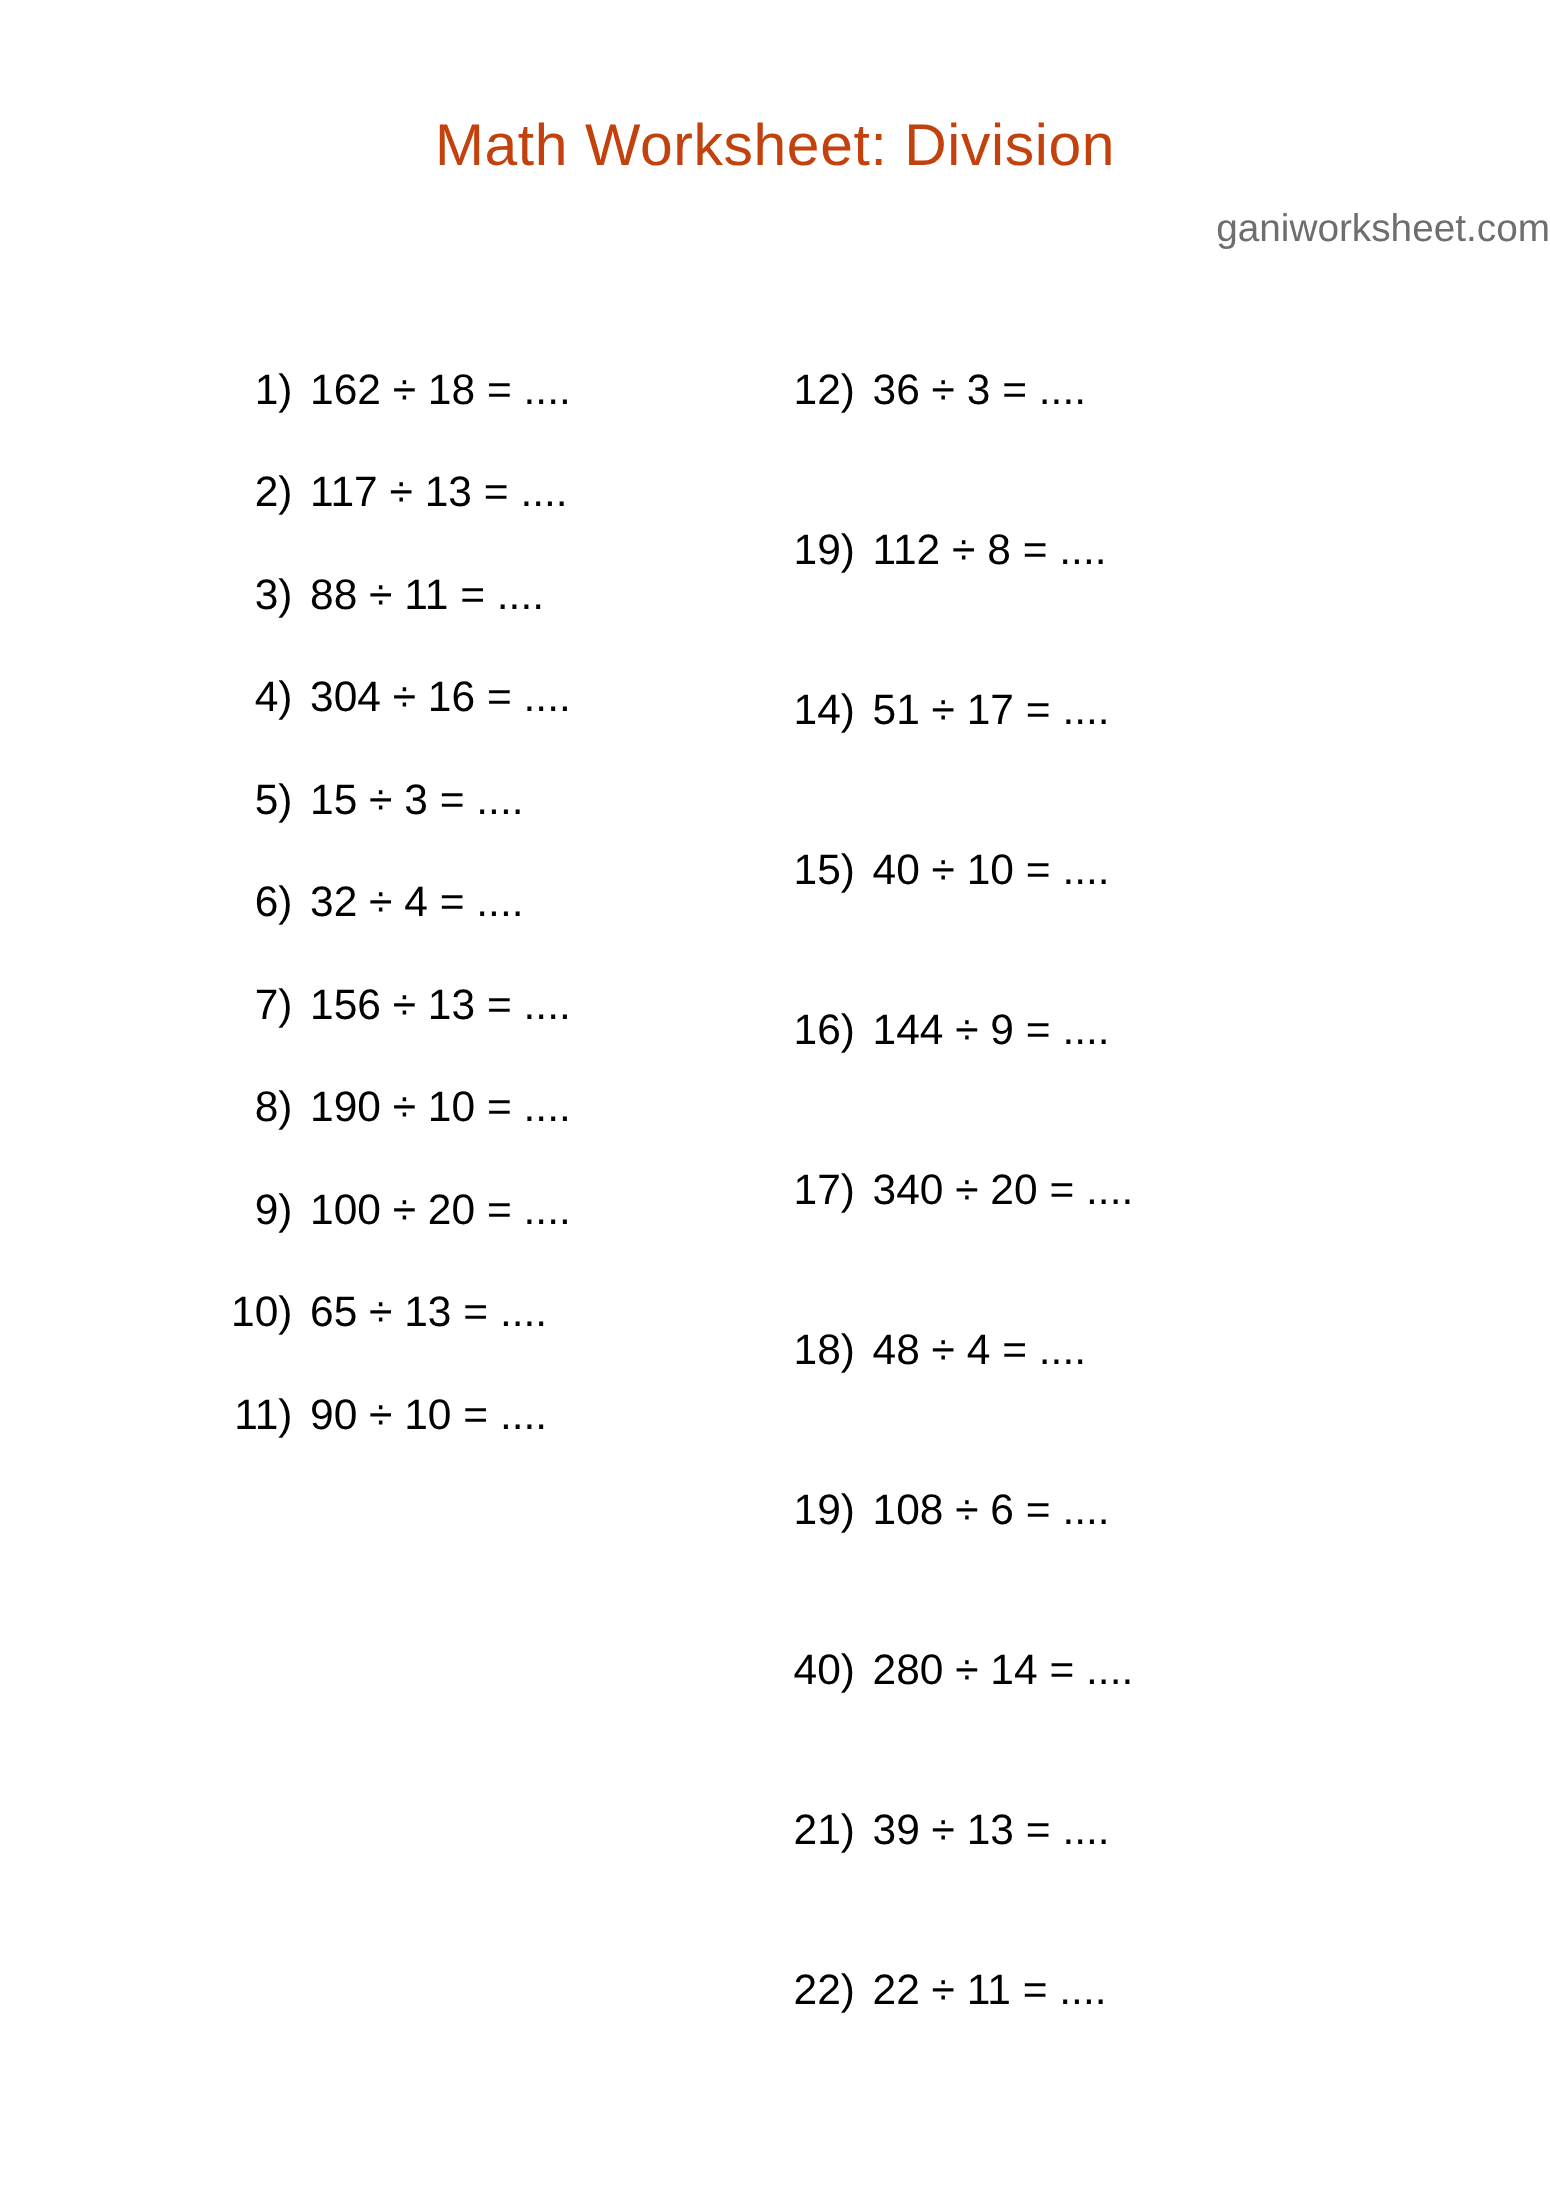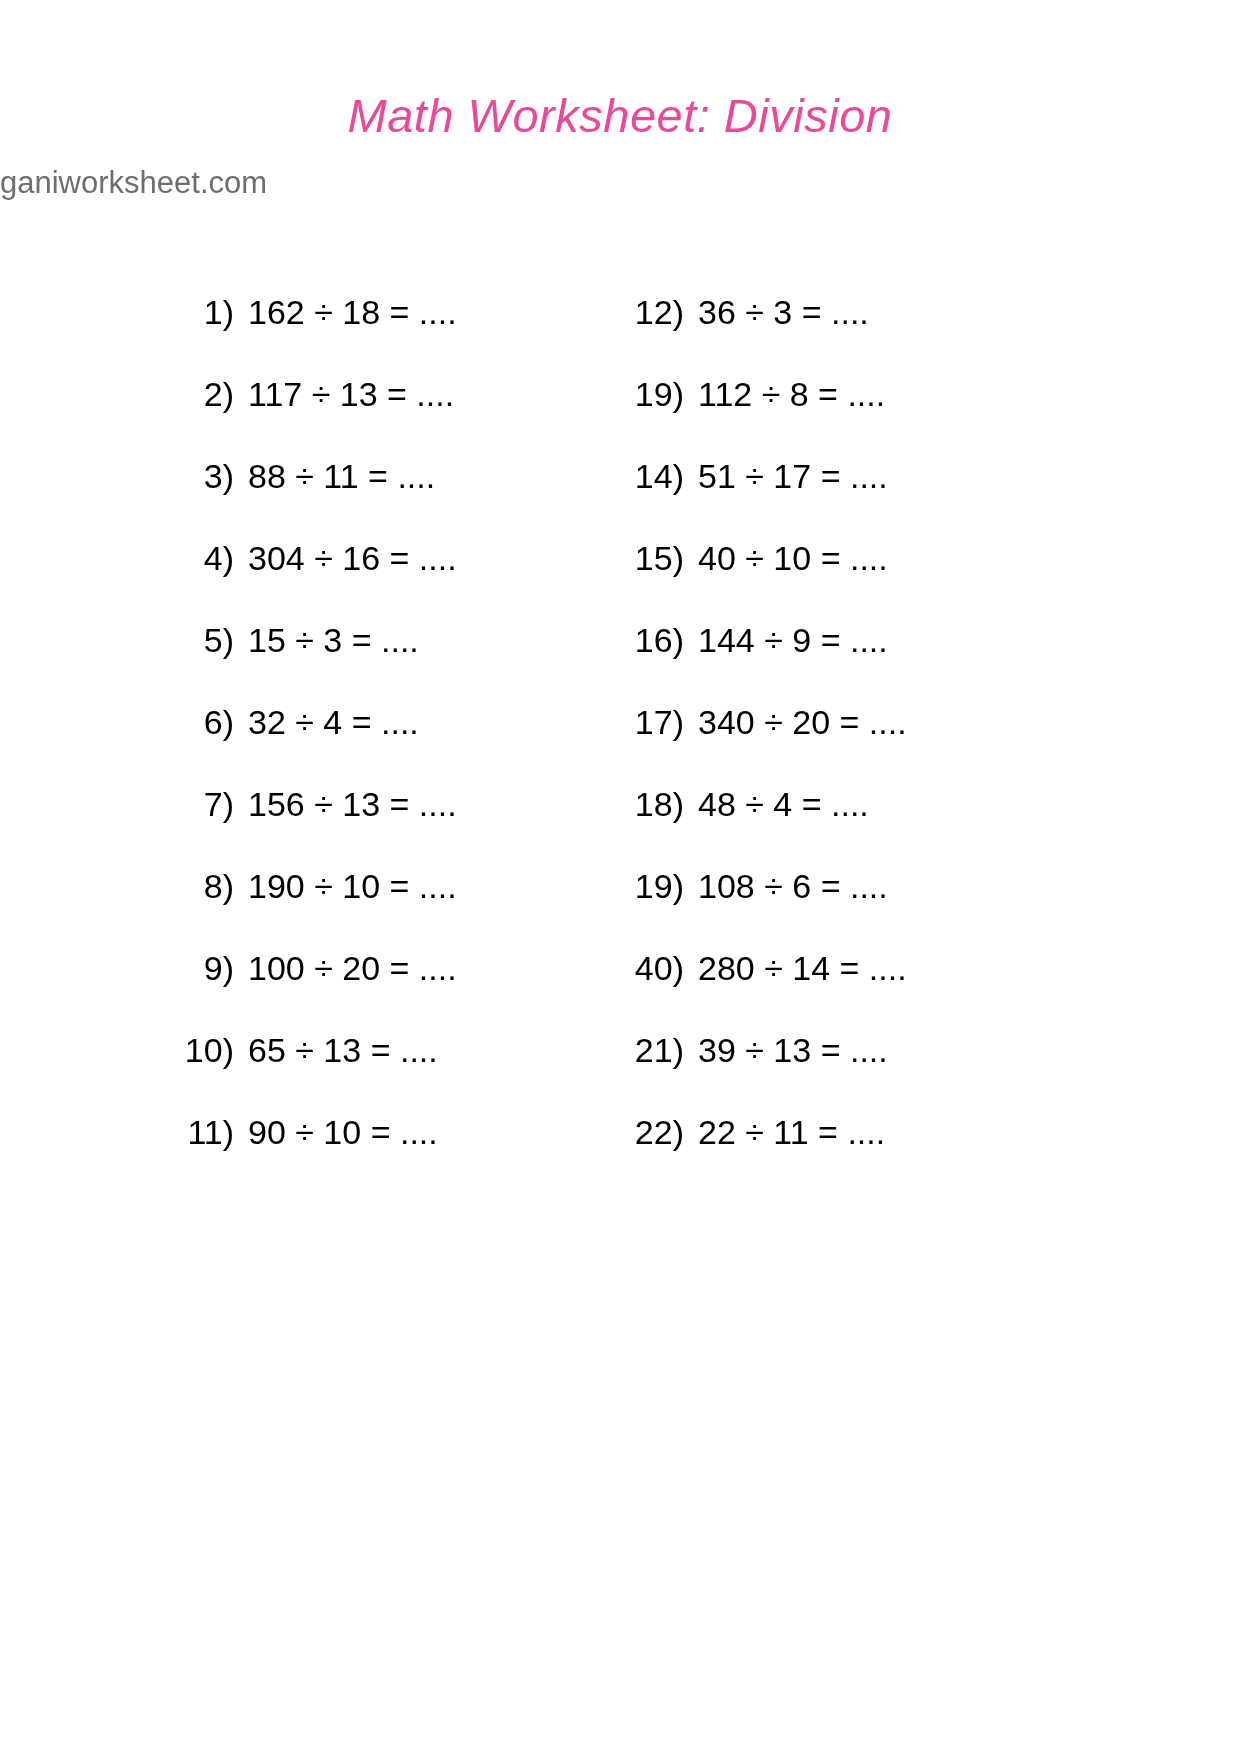--- a/index.html
+++ b/index.html
@@ -21,25 +21,24 @@
     box-sizing: border-box;
     position: relative;
   }
   .title {
     text-align: center;
     font-size: 47px;
     font-weight: 400;
     letter-spacing: 0.5px;
     margin: 0;
     padding-top: 88px;
-    color: #ec4899;
-    font-style: italic;
+    color: #c2410c;
   }
   .subtitle {
-    text-align: left;
+    text-align: right;
     font-size: 31px;
     font-weight: 400;
     color: #6e6e6e;
     margin: 0;
     padding-top: 22px;
   }
   .problems {
     margin-top: 92px;
     display: flex;
     flex-direction: row;
@@ -48,20 +47,21 @@
   }
   .column {
     display: flex;
     flex-direction: column;
   }
   .col-left {
     width: 450px;
   }
   .col-right {
     width: 430px;
+    gap: 46px;
   }
   .problem {
     display: flex;
     flex-direction: row;
     align-items: baseline;
     height: 82px;
     font-size: 34px;
     white-space: nowrap;
   }
   .num {

